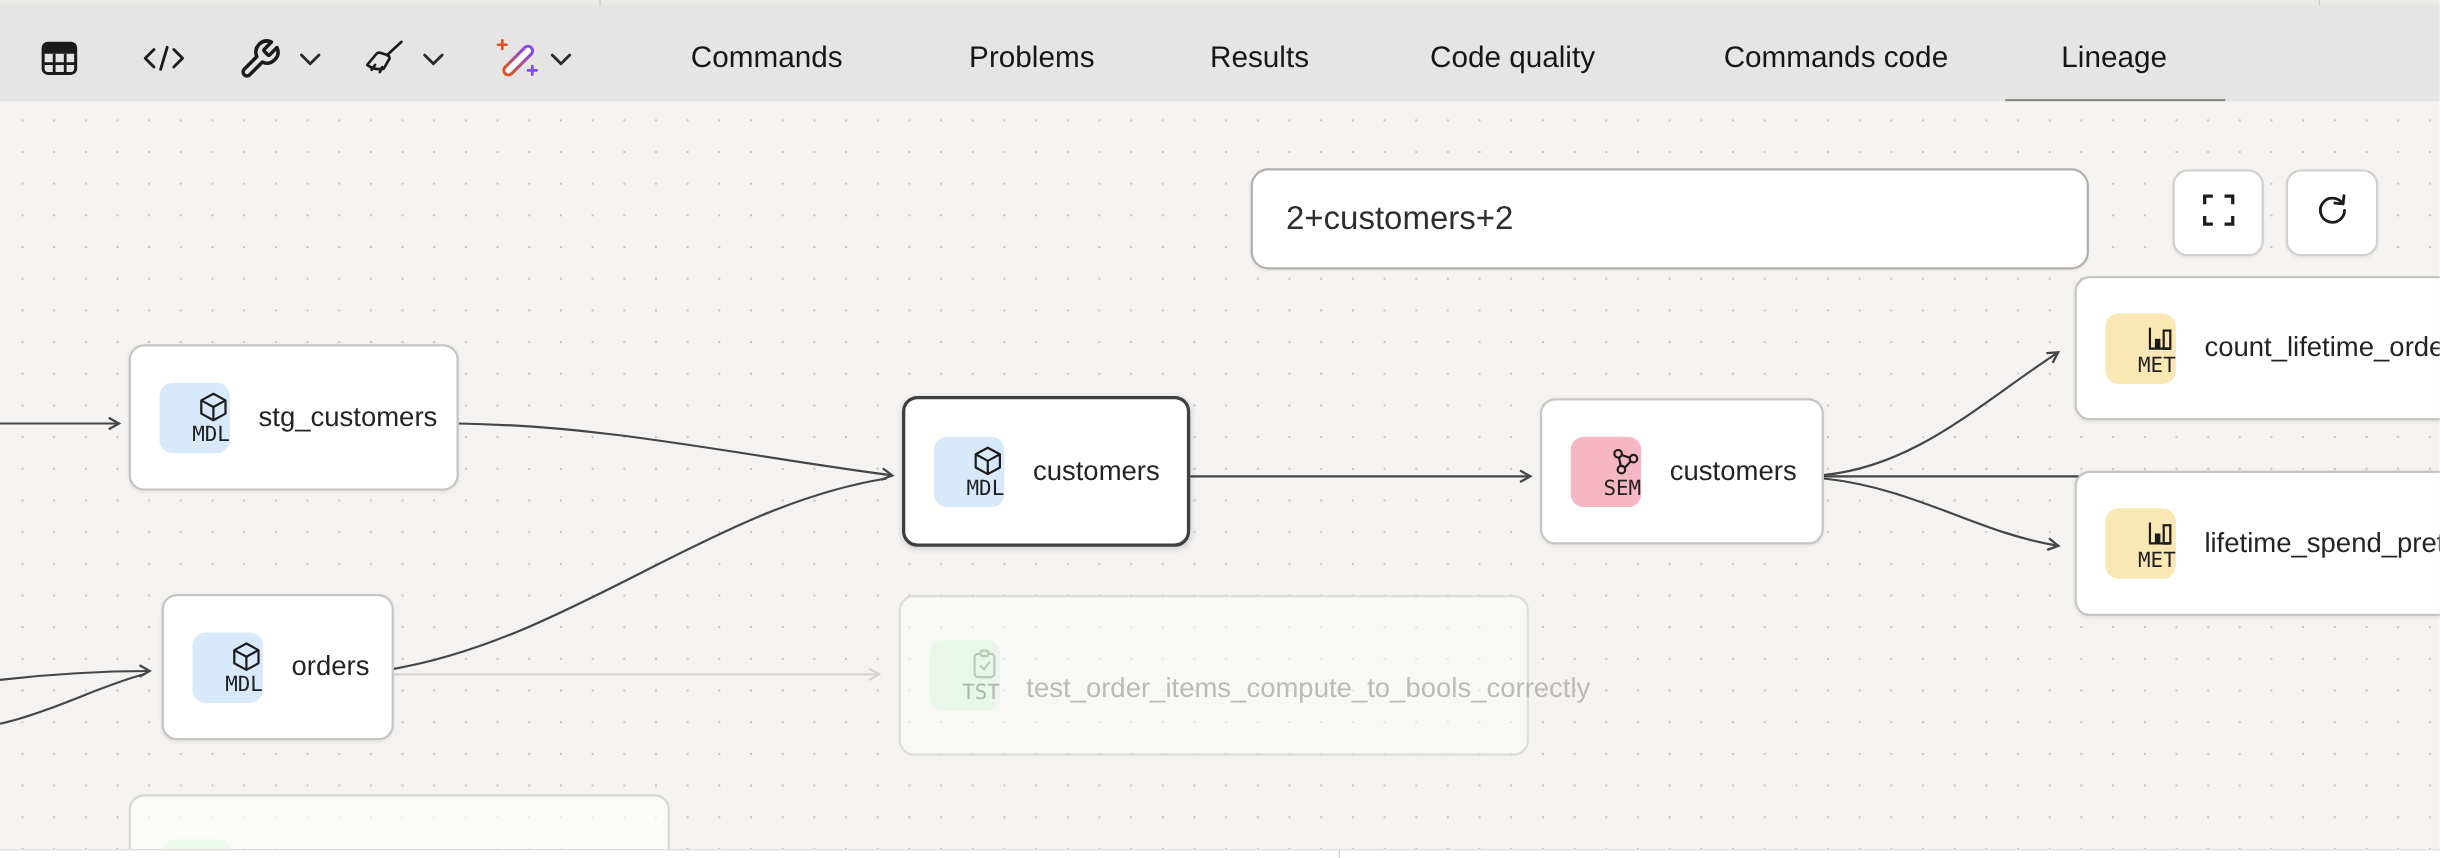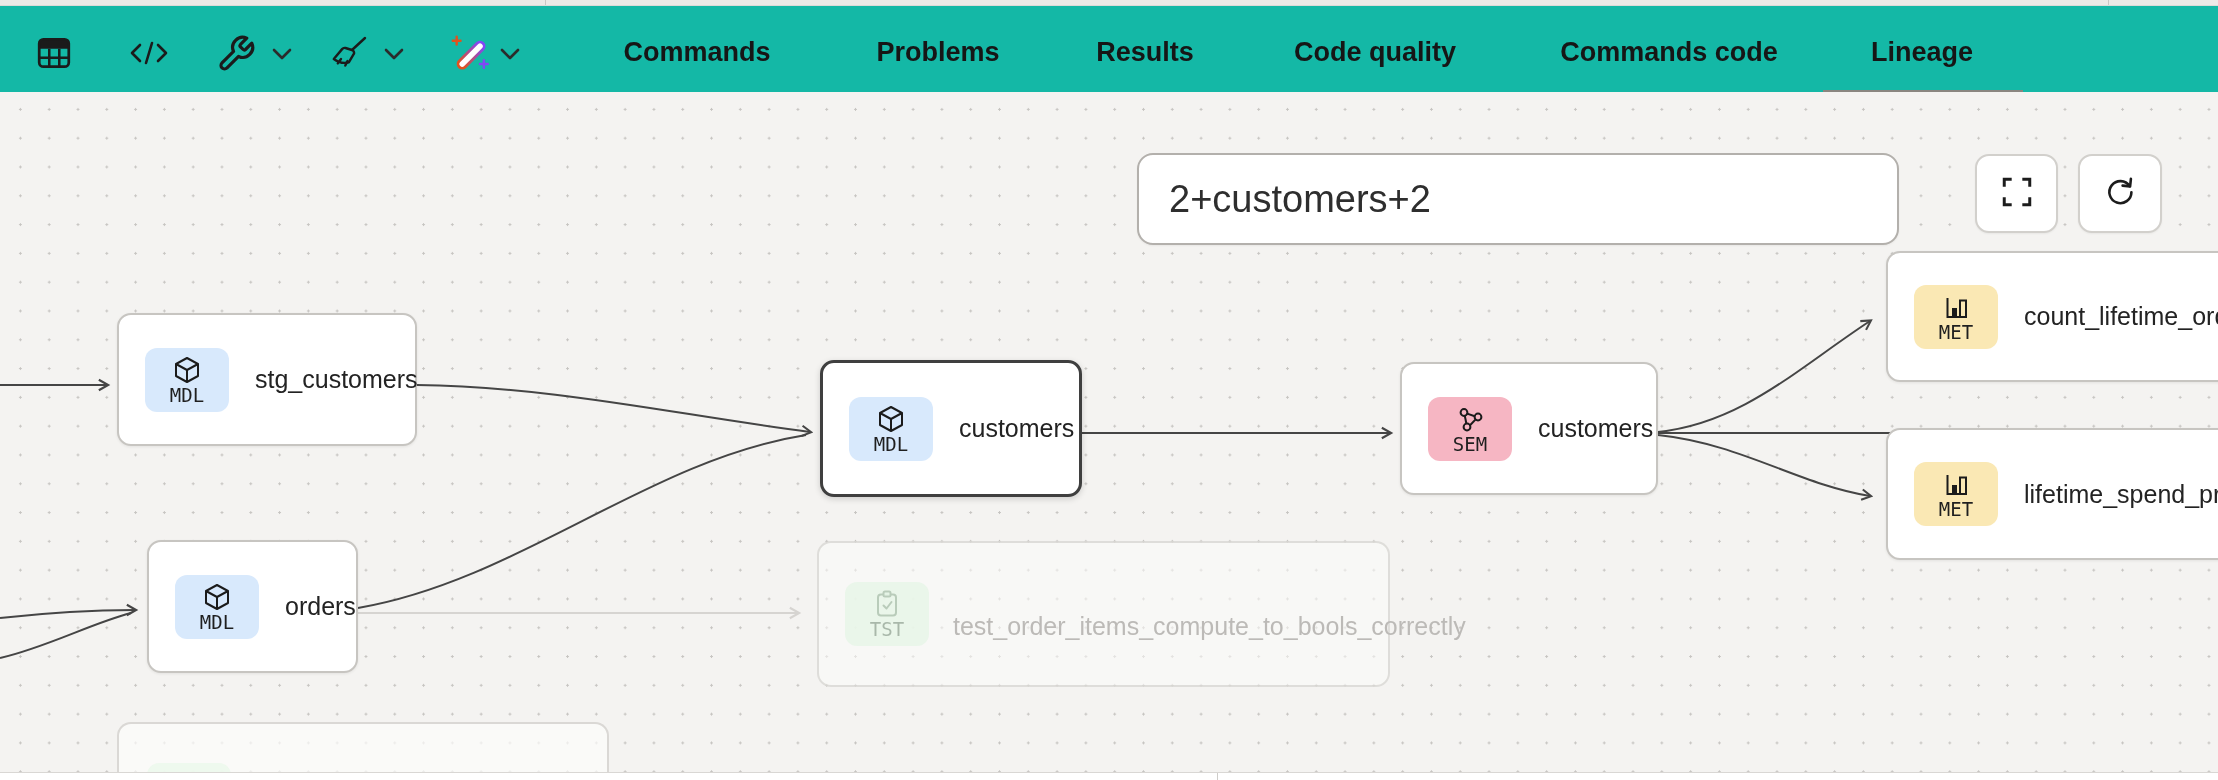--- a/index.html
+++ b/index.html
@@ -5,38 +5,38 @@
   html,body{margin:0;padding:0;background:#ffffff;}
   #app{
     position:relative;width:2218px;height:780px;overflow:hidden;
     font-family:"Liberation Sans",sans-serif;
     -webkit-font-smoothing:antialiased;
   }
   
   #top-sliver{position:absolute;left:0;top:0;width:2218px;height:5px;background:#eceae7;border-bottom:1px solid #dddbd8;}
   .sliver-div{position:absolute;top:0;width:1px;height:5px;background:#c9c7c4;}
   
-  #toolbar{position:absolute;left:0;top:6px;width:2218px;height:86px;background:#14b8a6;border-bottom:1px solid #e7e5e2;font-weight:bold;}
+  #toolbar{position:absolute;left:0;top:6px;width:2218px;height:86px;background:#e5e5e5;border-bottom:1px solid #e7e5e2;}
   .tb-icon{position:absolute;top:28px;cursor:pointer;}
   .tb-chevron{position:absolute;top:36px;}
   .tab{position:absolute;top:31px;transform:translateX(-50%);font-size:27px;color:#161616;white-space:nowrap;cursor:pointer;}
   #tab-underline{position:absolute;left:1823px;top:84px;width:200px;height:7px;background:#8a8680;}
   
   #canvas{position:absolute;left:0;top:92px;width:2218px;height:680px;overflow:hidden;
     background-color:#f4f3f1;
     background-image:radial-gradient(circle,#c7c5c2 1.4px,rgba(0,0,0,0) 1.4px);
     background-size:28.8px 28.8px;background-position:6px 3px;}
   #edges{position:absolute;left:0;top:0;width:2218px;height:680px;}
   
   .node{position:absolute;background:#ffffff;border:2px solid #c7c5c1;border-radius:14px;
     box-shadow:0 1px 3px rgba(0,0,0,0.07);display:flex;align-items:center;padding-left:26px;
     box-sizing:border-box;cursor:pointer;}
   .node.selected{border:3px solid #3f3f3f;box-shadow:0 2px 6px rgba(0,0,0,0.16);}
-  .badge{width:84px;height:64px;border-radius:12px;flex:0 0 auto;display:flex;flex-direction:column;
-    align-items:center;justify-content:center;gap:1px;}
+  .badge{width:64px;height:64px;border-radius:12px;flex:0 0 auto;display:flex;flex-direction:column;
+    align-items:flex-end;justify-content:center;gap:1px;}
   .badge-label{font-family:"DejaVu Sans Mono",monospace;font-size:19px;line-height:19px;color:#1f1f1f;}
   .node-name{margin-left:26px;font-size:25px;color:#232323;white-space:nowrap;}
   .badge-mdl{background:#d8e9fc;}
   .badge-sem{background:#f6b6c3;}
   .badge-met{background:#fae8b4;}
   .badge-tst{background:rgba(231,246,232,0.85);}
   .node-faded{background:rgba(251,251,250,0.55);border:2px solid rgba(205,203,199,0.6);box-shadow:none;}
   .node-faded .node-name{color:#bcbab7;white-space:normal;line-height:35px;margin-left:24px;margin-top:24px;}
   .node-faded .badge-label{color:#a9b8aa;}
   #node-stg{left:117px;top:221px;width:300px;height:133px;}
@@ -46,21 +46,21 @@
   #node-met1{left:1886px;top:159px;width:400px;height:131px;}
   #node-met2{left:1886px;top:336px;width:400px;height:132px;}
   #node-tst{left:817px;top:449px;width:573px;height:146px;}
   #node-bottom{left:117px;top:630px;width:492px;height:170px;border:2px solid rgba(210,208,204,0.8);
     background:rgba(252,252,251,0.7);box-shadow:none;}
   #node-bottom .badge{position:absolute;left:28px;top:39px;background:rgba(236,248,236,0.9);}
   
   #graph-selector{position:absolute;left:1137px;top:61px;width:762px;height:92px;background:#ffffff;
     border:2px solid #b3b0ac;border-radius:16px;box-sizing:border-box;display:flex;box-shadow:0 1px 2px rgba(0,0,0,0.05);}
   #selector-input{width:479px;display:flex;align-items:center;padding-left:30px;box-sizing:border-box;
-    font-size:38px;color:#2e2e2e;cursor:text;}
+    font-size:30px;color:#2e2e2e;cursor:text;}
   #update-graph-btn{flex:1;border-left:2px solid #b3b0ac;display:flex;align-items:center;justify-content:center;
     font-size:30px;font-weight:700;color:#1c1c1c;cursor:pointer;}
   .canvas-btn{position:absolute;top:62px;height:79px;background:#ffffff;border:2px solid #d2d0cc;border-radius:14px;
     box-sizing:border-box;display:flex;align-items:center;justify-content:center;cursor:pointer;
     box-shadow:0 1px 2px rgba(0,0,0,0.05);}
   #btn-fullscreen{left:1975px;width:83px;}
   #btn-refresh{left:2078px;width:84px;}
   
   #bottom-strip{position:absolute;left:0;top:772px;width:2218px;height:8px;background:#ffffff;border-top:1px solid #d9d7d4;}
   #bottom-strip .vdiv{position:absolute;left:1217px;top:0;width:1px;height:8px;background:#cfcdca;}

